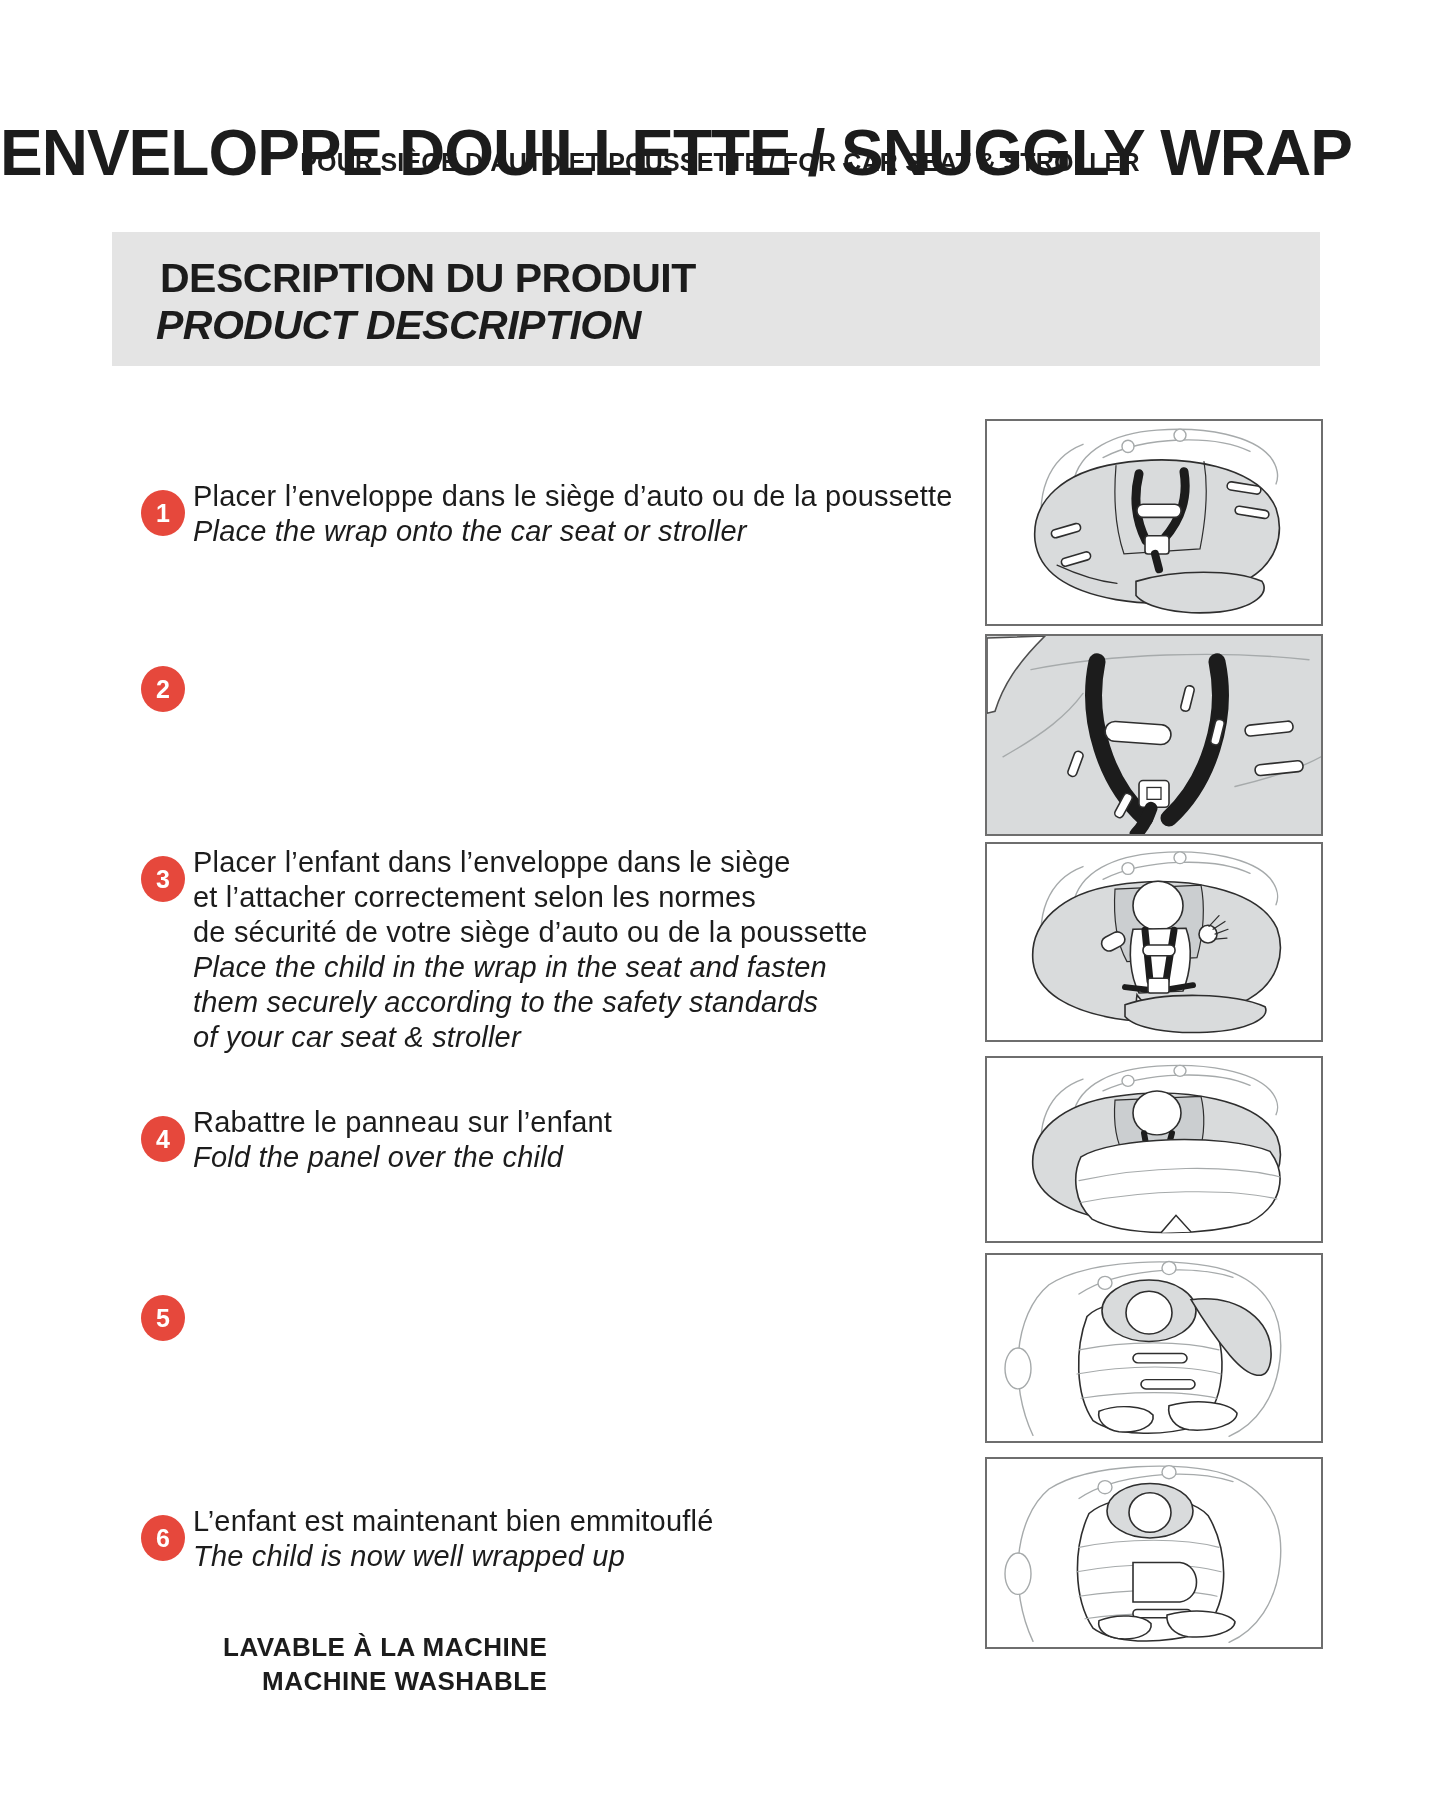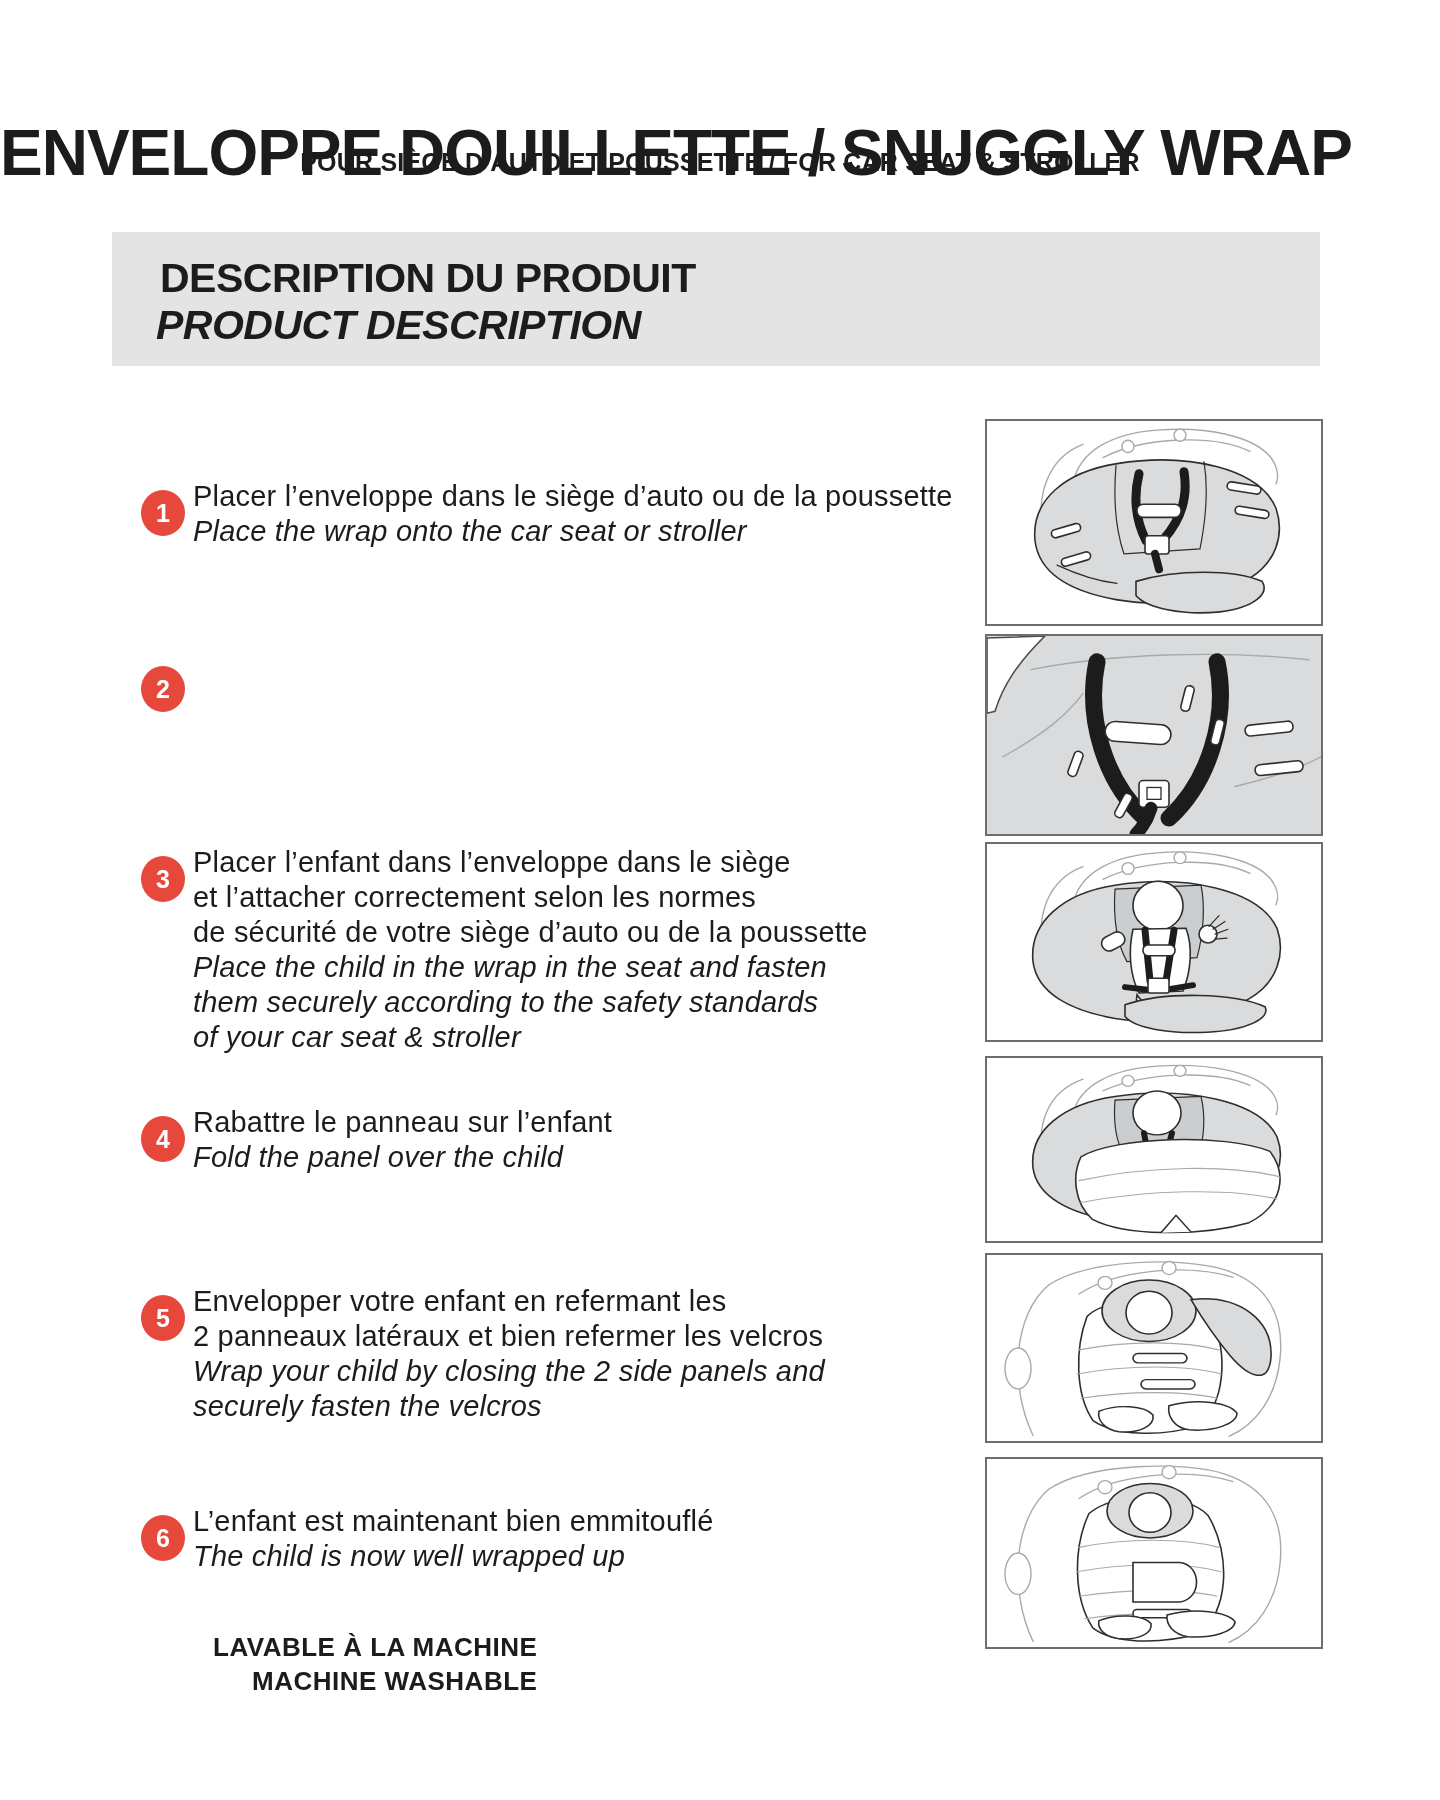--- a/index.html
+++ b/index.html
@@ -28,21 +28,21 @@
     justify-content:center;margin-top:11px;
   }
   .step-text{font-size:29px;line-height:35px;letter-spacing:0.2px;}
   .step-fr{white-space:pre-line;}
   .step-en{white-space:pre-line;font-style:italic;}
   .figure{
     position:absolute;left:985px;width:338px;margin:0;box-sizing:border-box;
     border:2px solid #6e6e6e;background:#ffffff;
   }
   .figure svg{display:block;width:100%;height:100%;}
-  .footer{position:absolute;left:213px;top:1630px;font-size:26px;font-weight:700;line-height:34px;letter-spacing:0.5px;}
+  .footer{position:absolute;left:223px;top:1630px;font-size:26px;font-weight:700;line-height:34px;letter-spacing:0.5px;}
   .footer-en{text-align:right;}
   
   .ln{stroke:#2e2e2e;fill:none;stroke-width:1.6;stroke-linecap:round;}
   .lt{stroke:#a6aaab;fill:none;stroke-width:1.4;stroke-linecap:round;}
   .gry{fill:#D9DBDC;stroke:#2e2e2e;stroke-width:1.6;}
   .wht{fill:#ffffff;stroke:#2e2e2e;stroke-width:1.6;}
   .blk{stroke:#1c1c1c;fill:none;stroke-linecap:round;}
   .knob{fill:#ffffff;stroke:#a6aaab;stroke-width:1.4;}
 </style>
 </head>
@@ -95,26 +95,20 @@
     <div class="step-text">
       <div class="step-fr">Rabattre le panneau sur l’enfant</div>
       <div class="step-en">Fold the panel over the child</div>
     </div>
   </div>
 
   <div class="step" style="top:1284px">
     <div class="badge">
         <span>5</span>
       </div>
-    <div class="step-text">
-      <div class="step-fr">Envelopper votre enfant en refermant les
-2 panneaux latéraux et bien refermer les velcros</div>
-      <div class="step-en">Wrap your child by closing the 2 side panels and
-securely fasten the velcros</div>
-    </div>
   </div>
 
   <div class="step" style="top:1504px">
     <div class="badge">
         <span>6</span>
       </div>
     <div class="step-text">
       <div class="step-fr">L’enfant est maintenant bien emmitouflé</div>
       <div class="step-en">The child is now well wrapped up</div>
     </div>

